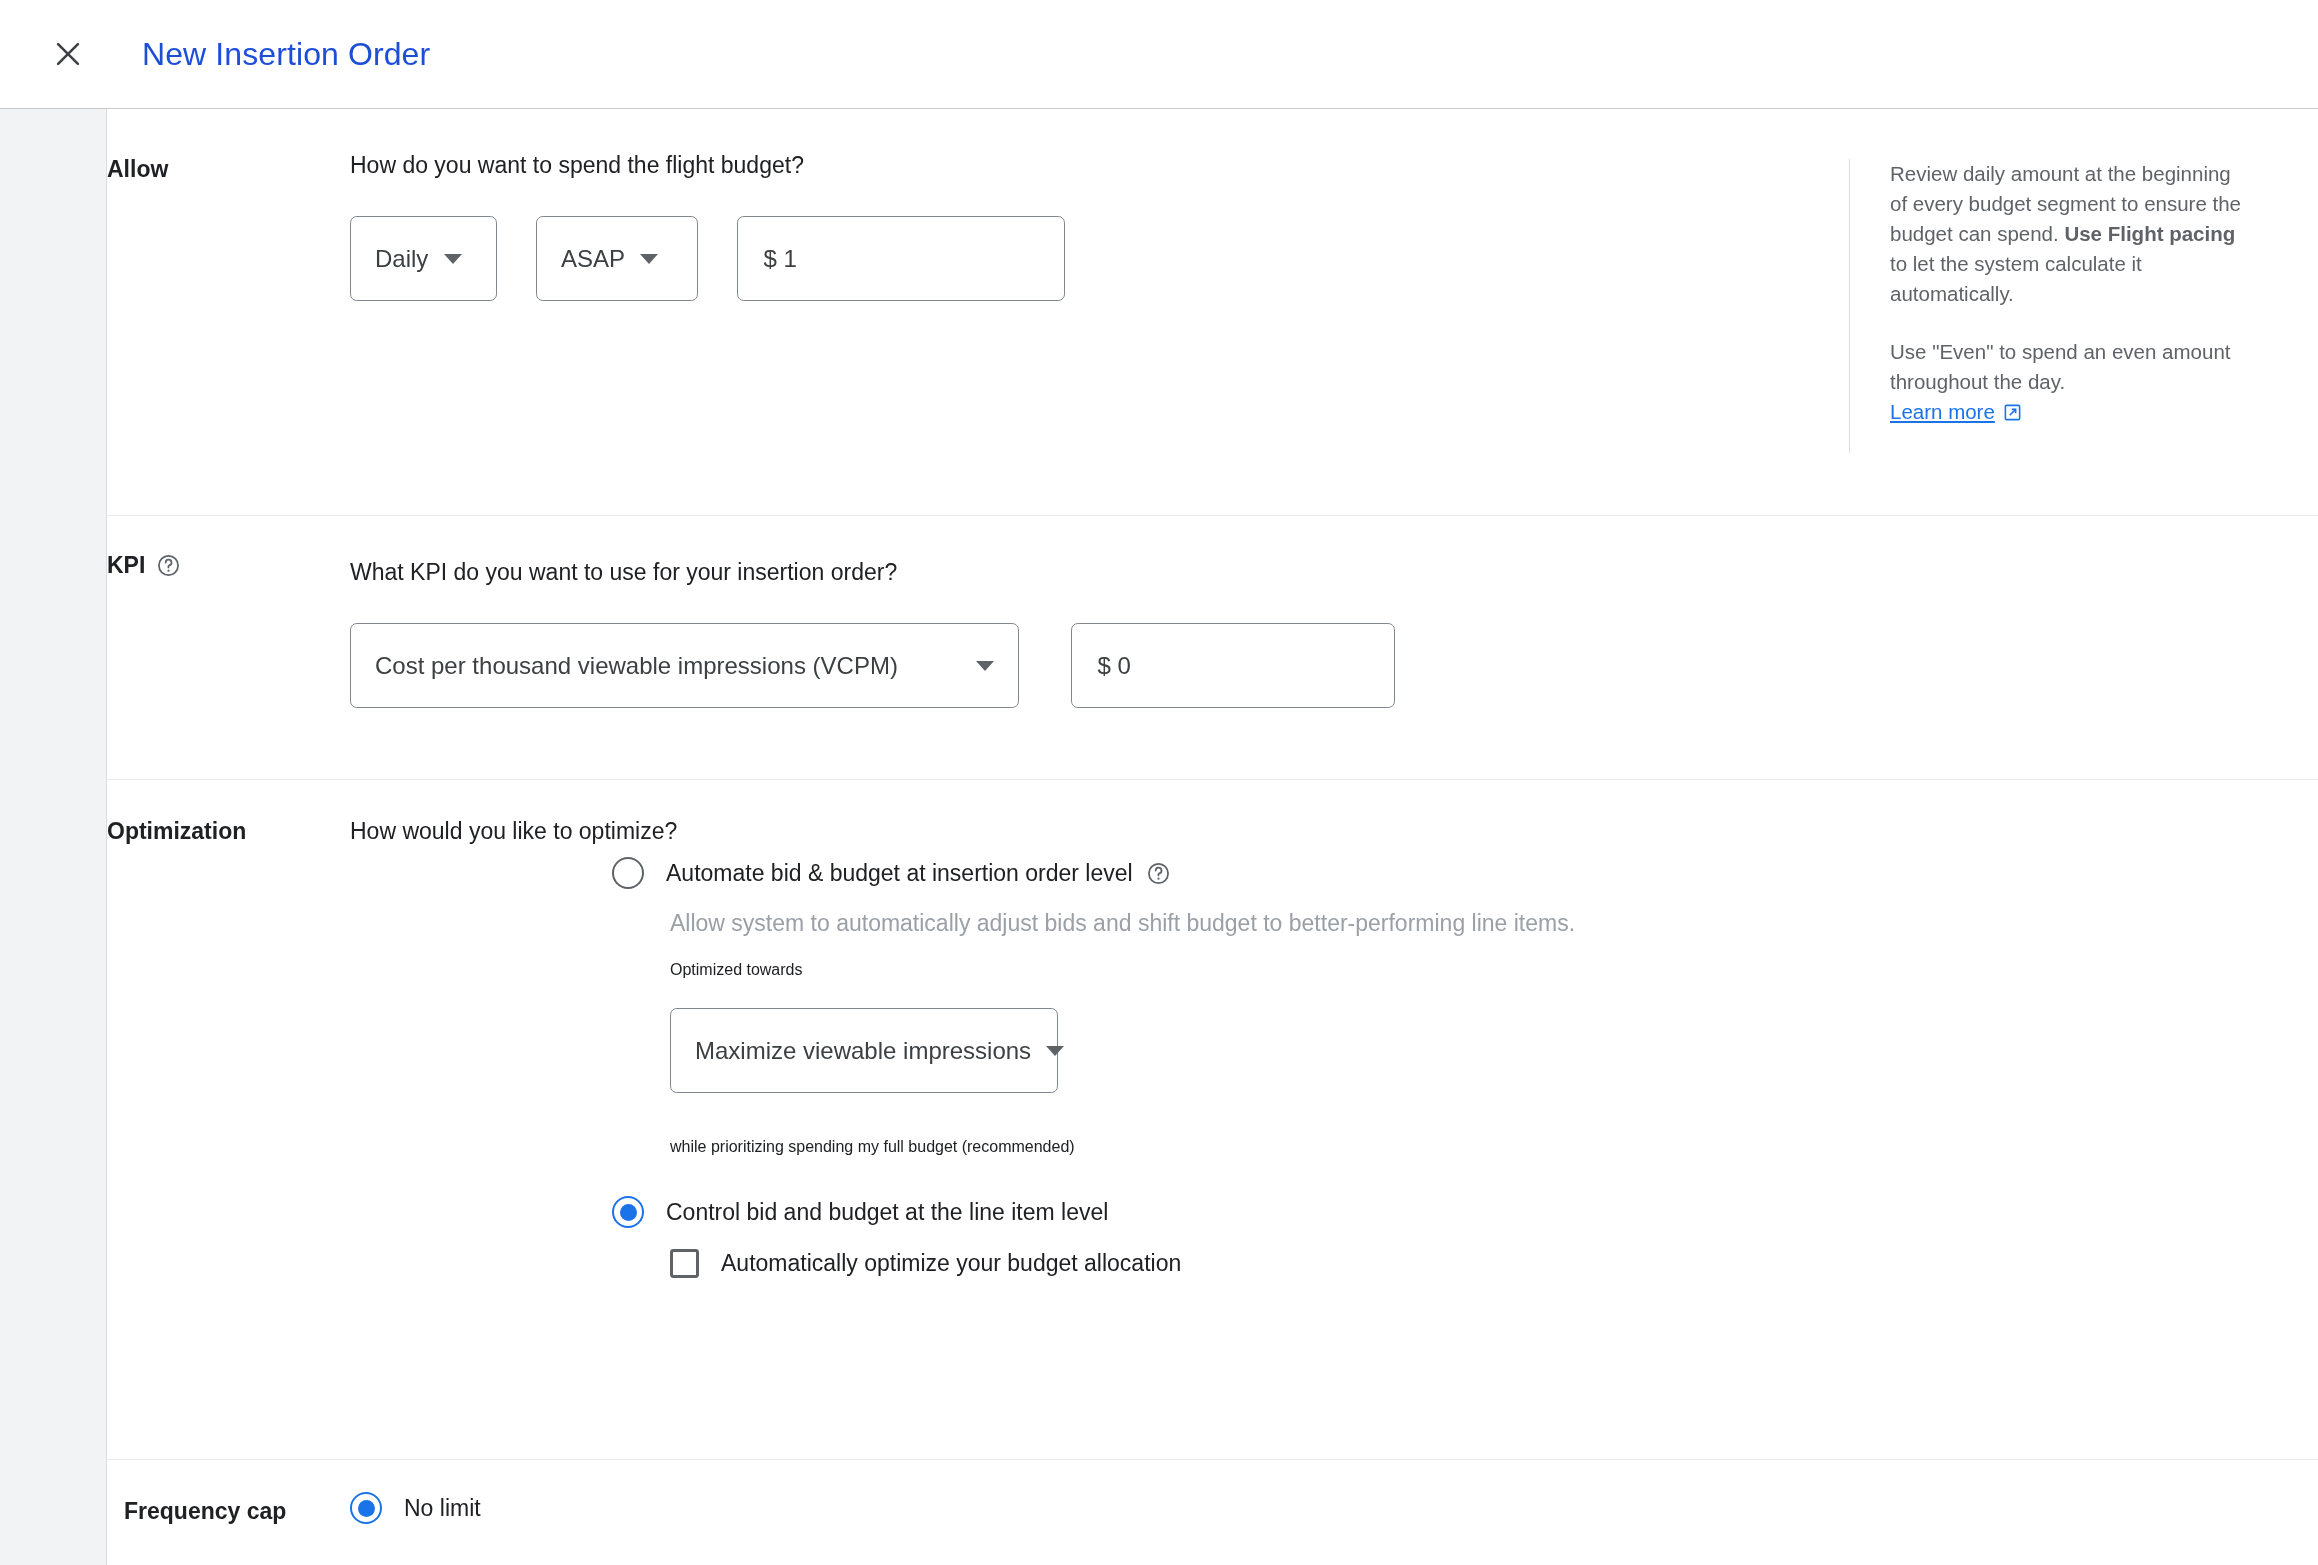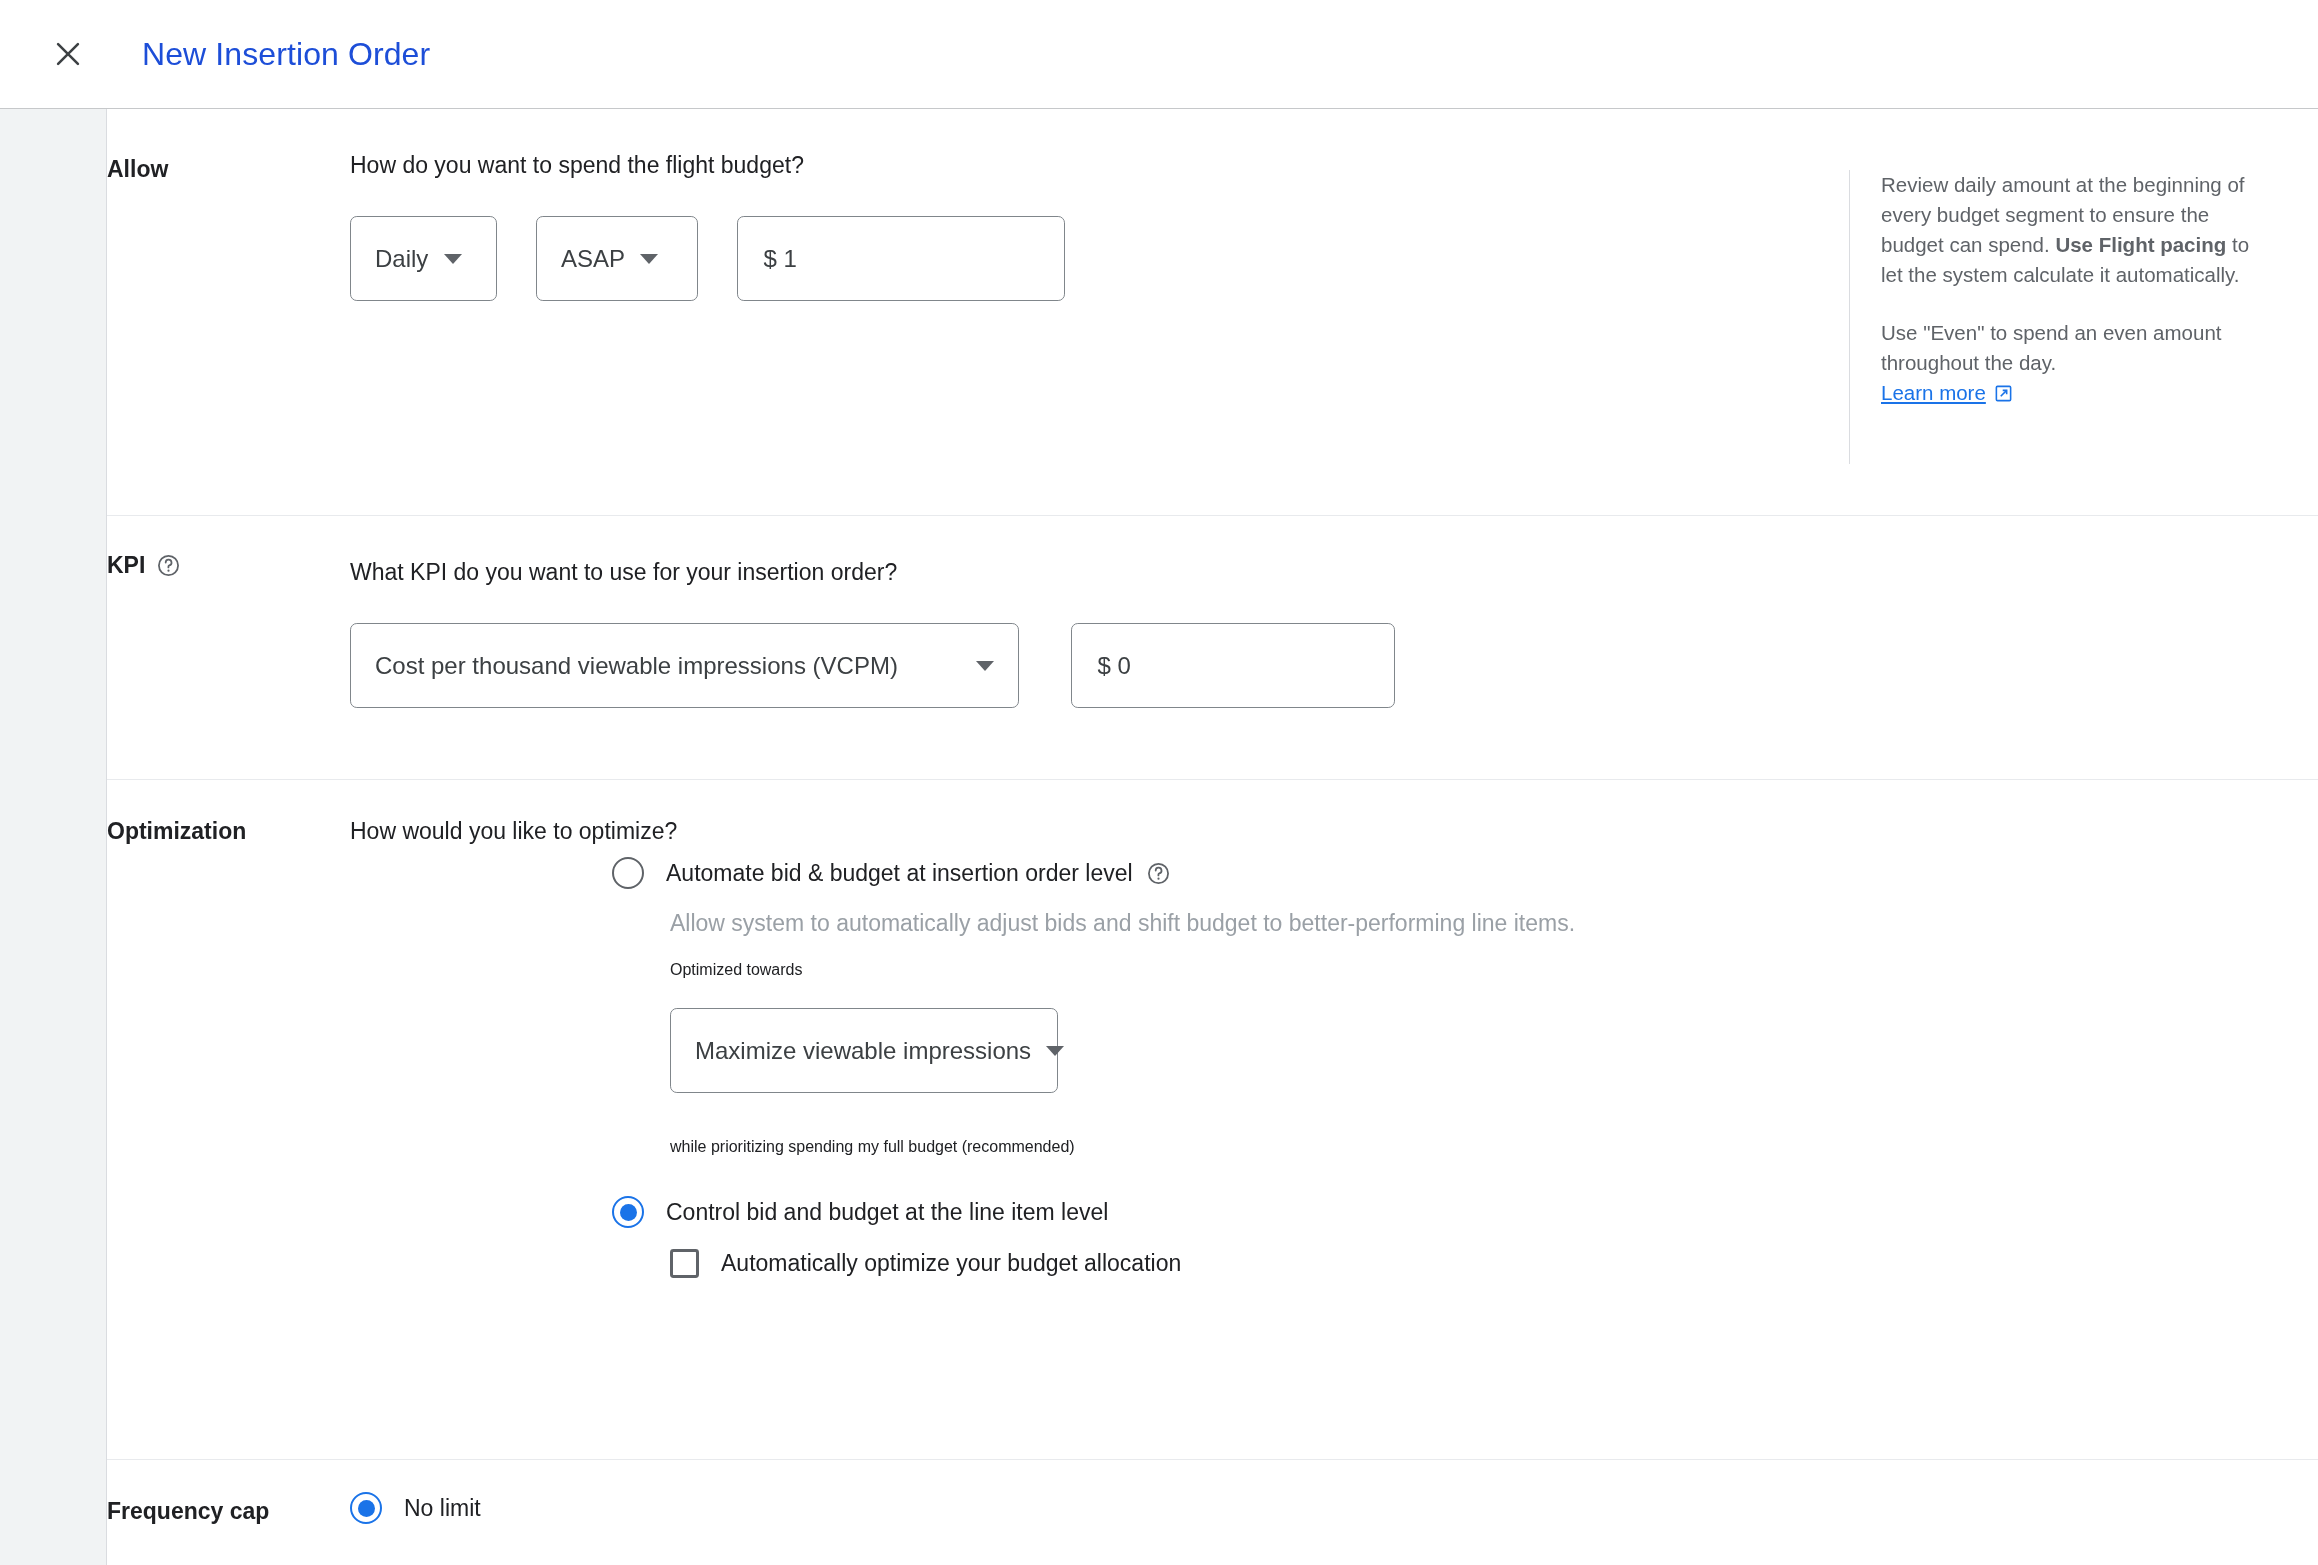--- a/index.html
+++ b/index.html
@@ -103,23 +103,23 @@
     background: #fff;
     display: flex; align-items: center;
     padding: 0 25.6px;
     cursor: text;
   }
   .text-field .tf-val { font-size: 24px; color: #3c4043; white-space: nowrap; }
 
   
   .help-panel {
     position: absolute;
-    left: 1742px; top: 61px;
+    left: 1742px; top: 50px;
     width: 401px;
-    padding-left: 31px;
+    padding-left: 40px;
     border-left: 1.7px solid #dadce0;
     min-height: 294px;
   }
   .help-p {
     font-size: 20.5px; line-height: 30px; color: #5f6368;
     font-weight: 400;
   }
   .help-p b { font-weight: 700; color: #5f6368; }
   .help-p2 { margin-top: 28px; }
   .learn-more {
@@ -296,21 +296,21 @@
         </div>
 
         <div class="opt-row" style="left:563px; top:469px;">
           <span class="checkbox"></span>
           <span class="opt-label">Automatically optimize your budget allocation</span>
         </div>
       </div>
 
       <div class="section sec-freq no-border">
 
-        <div class="sec-label" style="left:0px; top:38px;text-align:center;">
+        <div class="sec-label" style="left:17px; top:38px;text-align:center;">
           <span>Frequency cap</span>
         </div>
 
         <div class="opt-row" style="left:243px; top:32px;">
           <span class="radio checked"></span>
           <span class="opt-label">No limit</span>
         </div>
       </div>
 
     </div>

